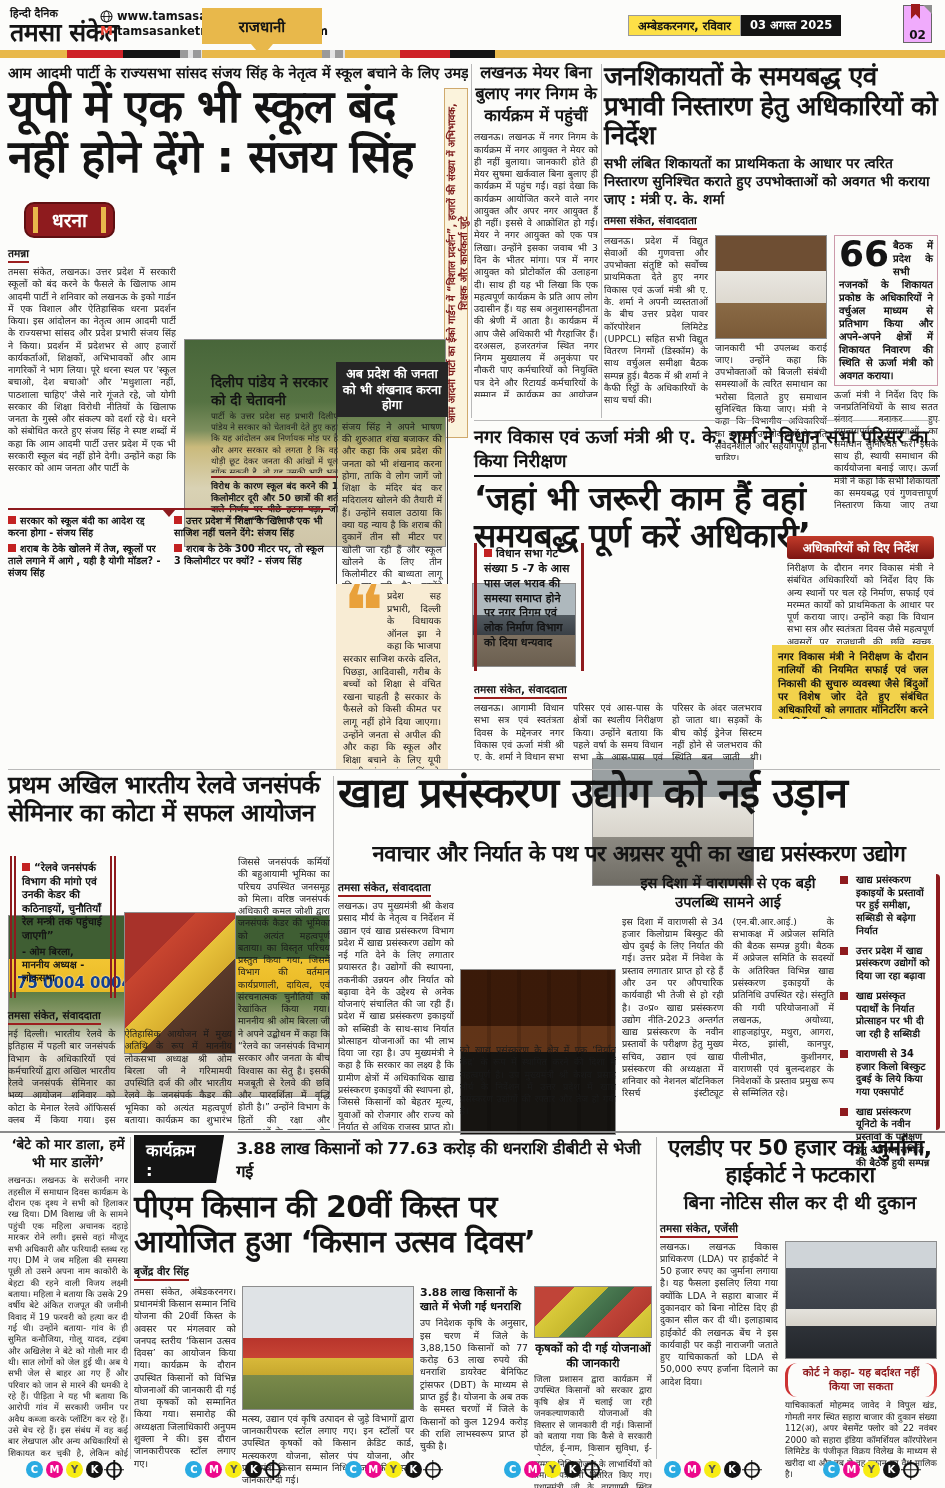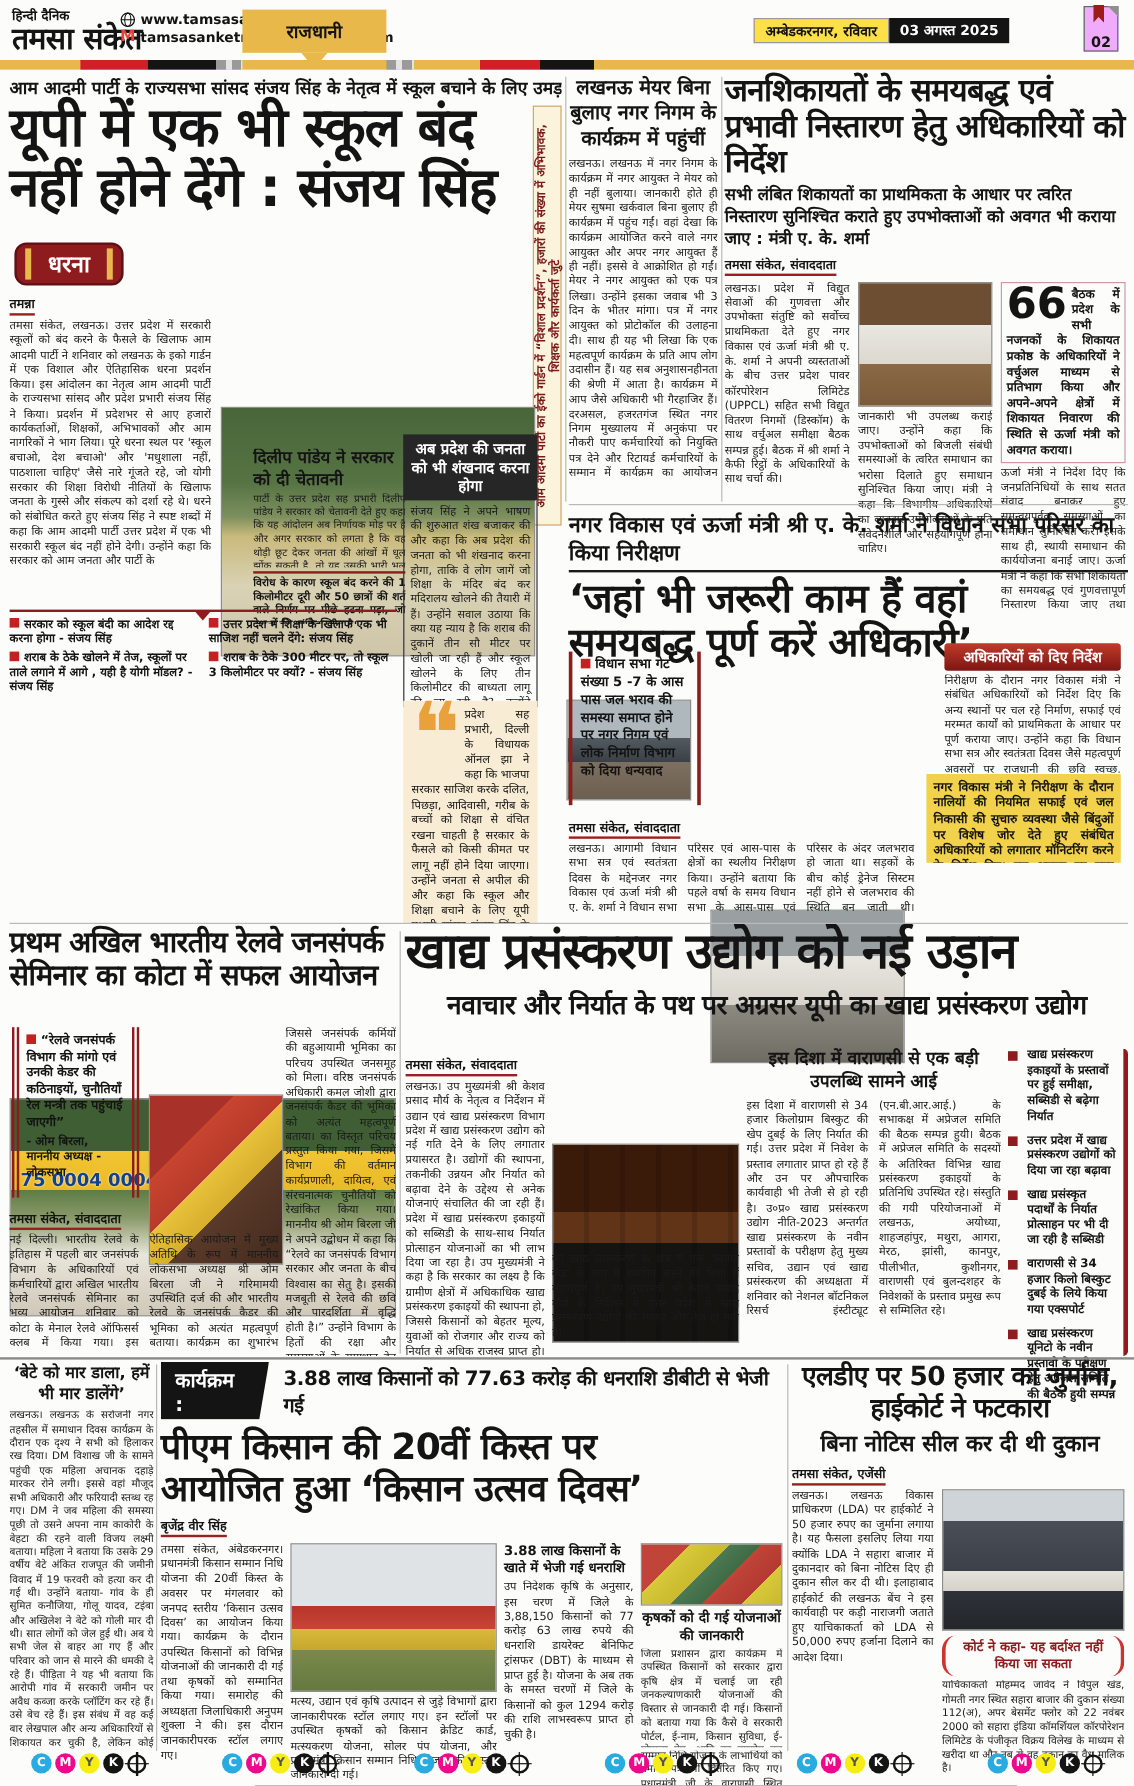--- a/index.html
+++ b/index.html
@@ -76,21 +76,21 @@
   
   .rail-head { font-size:24px; font-weight:800; line-height:1.16; letter-spacing:-0.5px; }
   .rail-sub { font-size:13.8px; font-weight:800; margin-top:3px; }
   .rquote { border-left:6px double #8E1B1E; border-right:6px double #8E1B1E; padding:5px 6px;
             font-size:10.4px; font-weight:800; line-height:1.3; }
   .twocol { column-count:2; column-gap:9px; }
   .threecol { column-count:3; column-gap:9px; }
 
   
   .food-head { font-size:41px; font-weight:700; line-height:1.05; letter-spacing:-1px; }
-  .food-sub { font-size:22px; font-weight:800; text-align:center; margin-top:6px; letter-spacing:-0.5px; }
+  .food-sub { font-size:22px; font-weight:800; text-align:center; margin-top:22px; letter-spacing:-0.5px; }
   .midtitle { font-size:14.5px; font-weight:800; text-align:center; line-height:1.3; margin-bottom:4px; }
   .bullets { border-right:4px solid #8E1B1E; border-radius:0 4px 4px 0; padding-right:6px; height:100%; }
   .bullet-item { display:flex; gap:4px; font-size:9.8px; font-weight:700; line-height:1.3; margin-bottom:7px; }
   .bullet-item .redsq { flex:0 0 8px; margin-top:2px; background:#8E1B1E; }
 
   
   .beta-head { font-size:13.5px; font-weight:800; text-align:center; line-height:1.35; }
   .chip { background:#141414; color:#fff; font-size:16.5px; font-weight:800; padding:3px 18px 3px 12px;
           clip-path:polygon(0 0,100% 0,91% 100%,0 100%); }
   .bandtxt { font-size:16.5px; font-weight:800; letter-spacing:-0.3px; }
@@ -157,21 +157,21 @@
       <div class="seg checker" style="left:322px; width:23px;"></div>
       <div class="seg" style="left:400px; width:50px; background:#CE2127;"></div>
       <div class="seg" style="left:450px; width:45px; background:#141414;"></div>
     </div>
   </div>
 
   <div class="abs" style="left:8px; top:62px; width:460px; height:708px;">
     <div class="kicker">आम आदमी पार्टी के राज्यसभा सांसद संजय सिंह के नेतृत्व में स्कूल बचाने के लिए उमड़ा जनसैलाब</div>
     <div class="school-head">यूपी में एक भी स्कूल बंद नहीं होने देंगे : संजय सिंह</div>
     <div class="abs vstrip" style="right:0; top:26px; width:24px; height:350px;">आम आदमी पार्टी का ईको गार्डन में “विशाल प्रदर्शन”, हजारों की संख्या में अभिभावक, शिक्षक और कार्यकर्ता जुटे</div>
-    <div class="abs" style="left:4px; top:140px;">
+    <div class="abs" style="left:16px; top:140px;">
       <span class="badge">धरना</span>
     </div>
     <div class="abs photo" style="left:176px; top:158px; width:262px; height:208px;
          background:linear-gradient(180deg,#48663a 0%,#567343 30%,#7d8f5e 44%,#caba7c 52%,#d9d2b4 72%,#cfc5a8 100%);"></div>
     <div class="abs" style="left:0; top:180px; width:168px; height:258px;">
       <span class="byline">तमन्ना</span>
       <div class="bodytxt" style="height:232px;">तमसा संकेत, लखनऊ। उत्तर प्रदेश में सरकारी स्कूलों को बंद करने के फैसले के खिलाफ आम आदमी पार्टी ने शनिवार को लखनऊ के इको गार्डन में एक विशाल और ऐतिहासिक धरना प्रदर्शन किया। इस आंदोलन का नेतृत्व आम आदमी पार्टी के राज्यसभा सांसद और प्रदेश प्रभारी संजय सिंह ने किया। प्रदर्शन में प्रदेशभर से आए हजारों कार्यकर्ताओं, शिक्षकों, अभिभावकों और आम नागरिकों ने भाग लिया। पूरे धरना स्थल पर 'स्कूल बचाओ, देश बचाओ' और 'मधुशाला नहीं, पाठशाला चाहिए' जैसे नारे गूंजते रहे, जो योगी सरकार की शिक्षा विरोधी नीतियों के खिलाफ जनता के गुस्से और संकल्प को दर्शा रहे थे। धरने को संबोधित करते हुए संजय सिंह ने स्पष्ट शब्दों में कहा कि आम आदमी पार्टी उत्तर प्रदेश में एक भी सरकारी स्कूल बंद नहीं होने देगी। उन्होंने कहा कि सरकार को आम जनता और पार्टी के</div>
     </div>
     <div class="abs" style="left:178px; top:312px; width:152px; height:146px; overflow:hidden;padding-left:25px;">
       <div style="font-size:14px; font-weight:800; line-height:1.25;">दिलीप पांडेय ने सरकार को दी चेतावनी</div>

